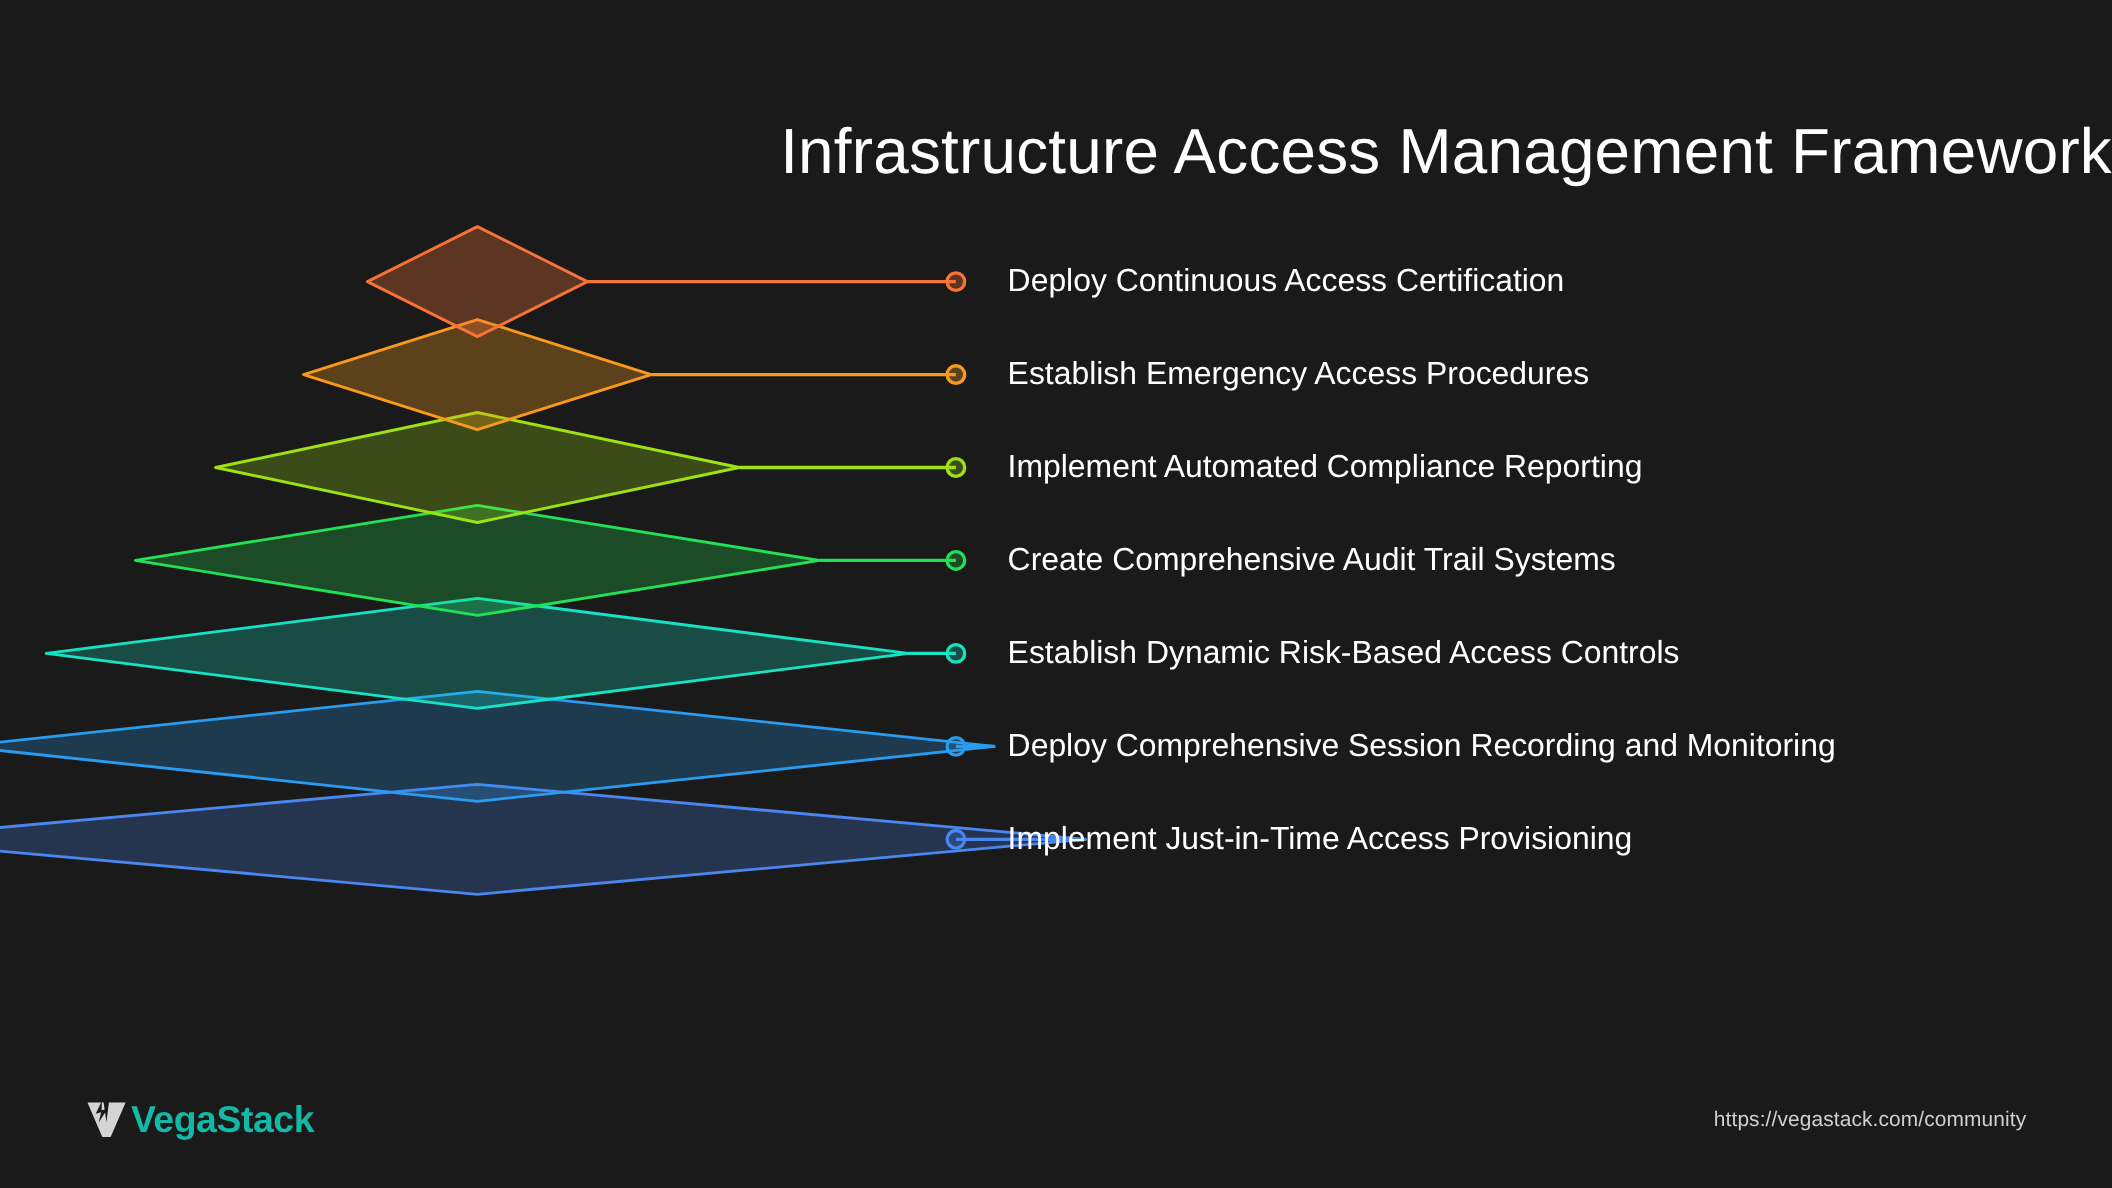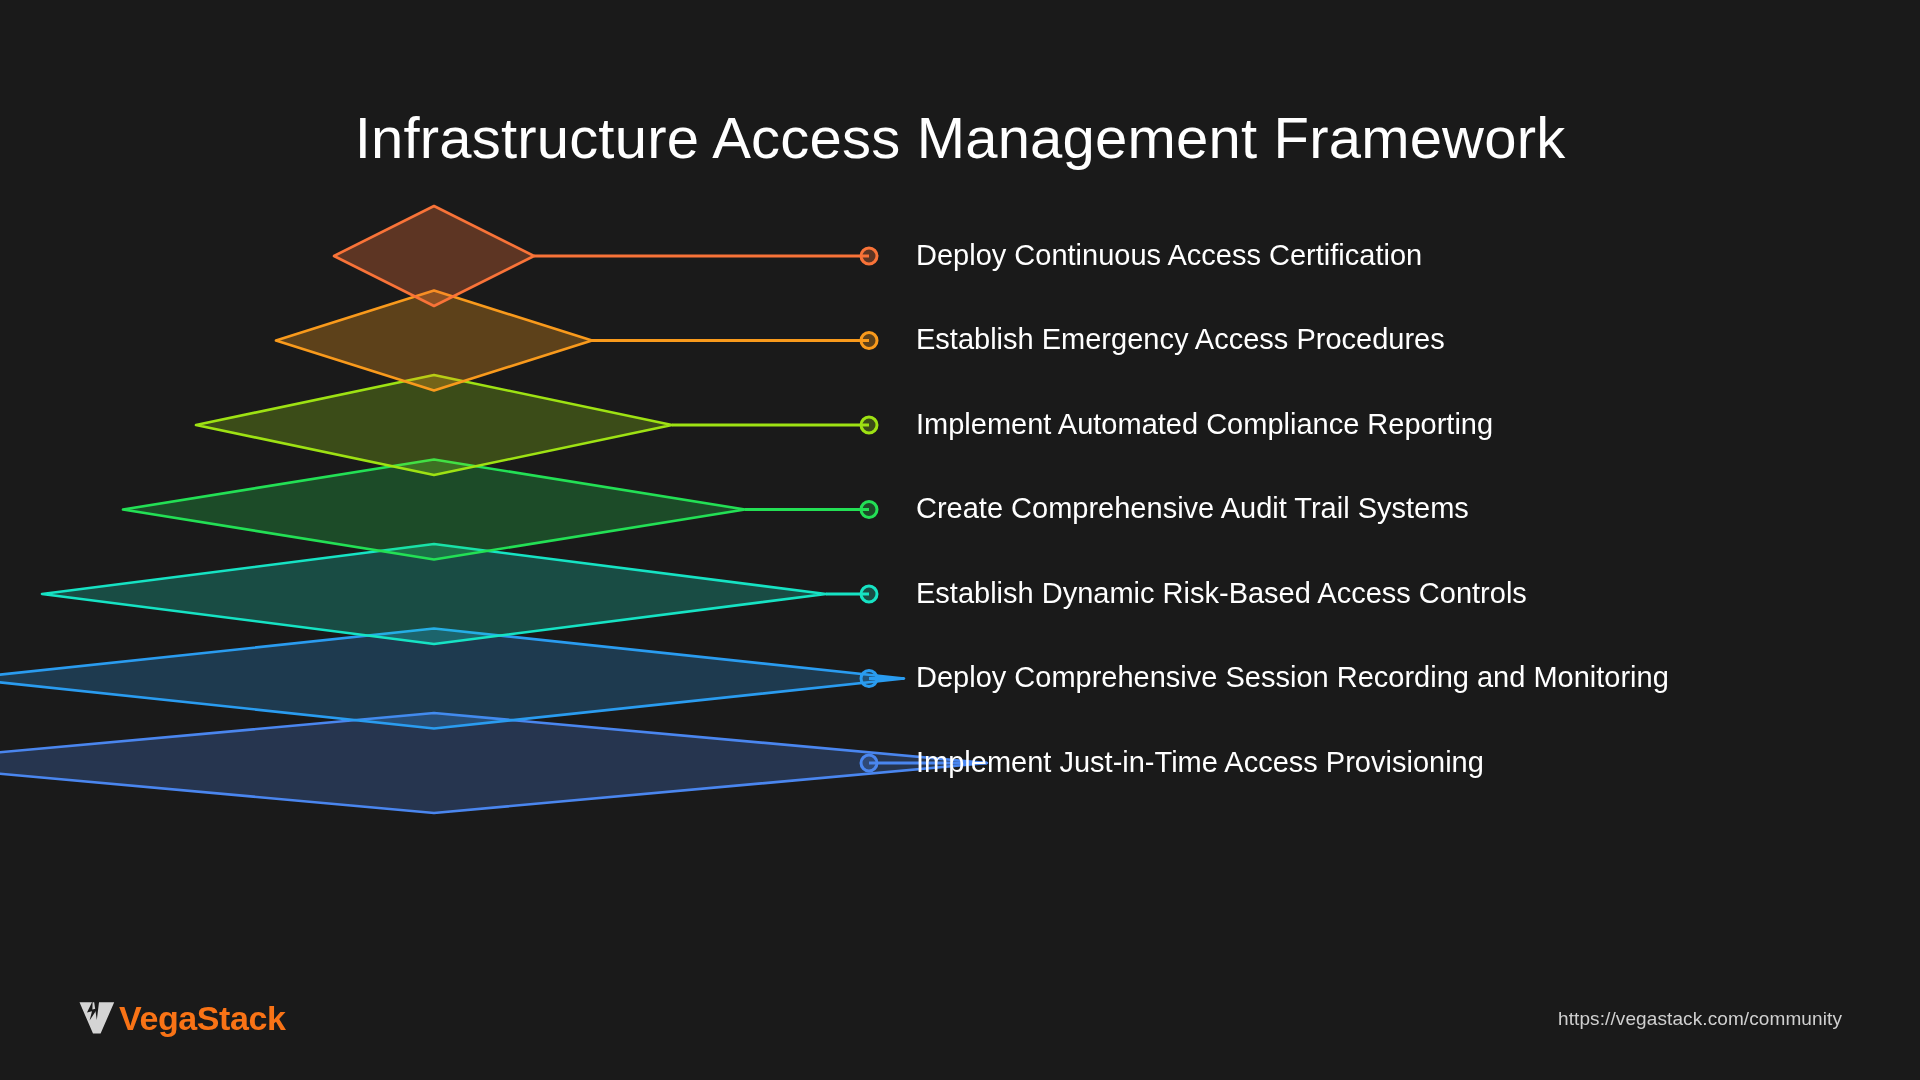--- a/index.html
+++ b/index.html
@@ -17,21 +17,21 @@
     position: relative;
     width: 1920px;
     height: 1080px;
     background: #1a1a1a;
   }
   #title {
     position: absolute;
     left: 0;
     top: 104px;
     width: 1920px;
-    text-align: center;
+    text-align: right;
     color: #ffffff;
     font-size: 58px;
     font-weight: 400;
     letter-spacing: 0.2px;
     white-space: nowrap;
   }
   #diagram {
     position: absolute;
     left: 0;
     top: 0;
@@ -48,21 +48,21 @@
     left: 78px;
     top: 1000px;
     display: flex;
     align-items: center;
     gap: 1px;
   }
   #brand-mark {
     display: block;
   }
   #brand-text {
-    color: #f97316;
+    color: #14b8a6;
     font-size: 34px;
     font-weight: 700;
     letter-spacing: -0.4px;
     line-height: 1;
     margin-left: 2px;
   }
   #site-url {
     position: absolute;
     right: 78px;
     top: 1008px;

